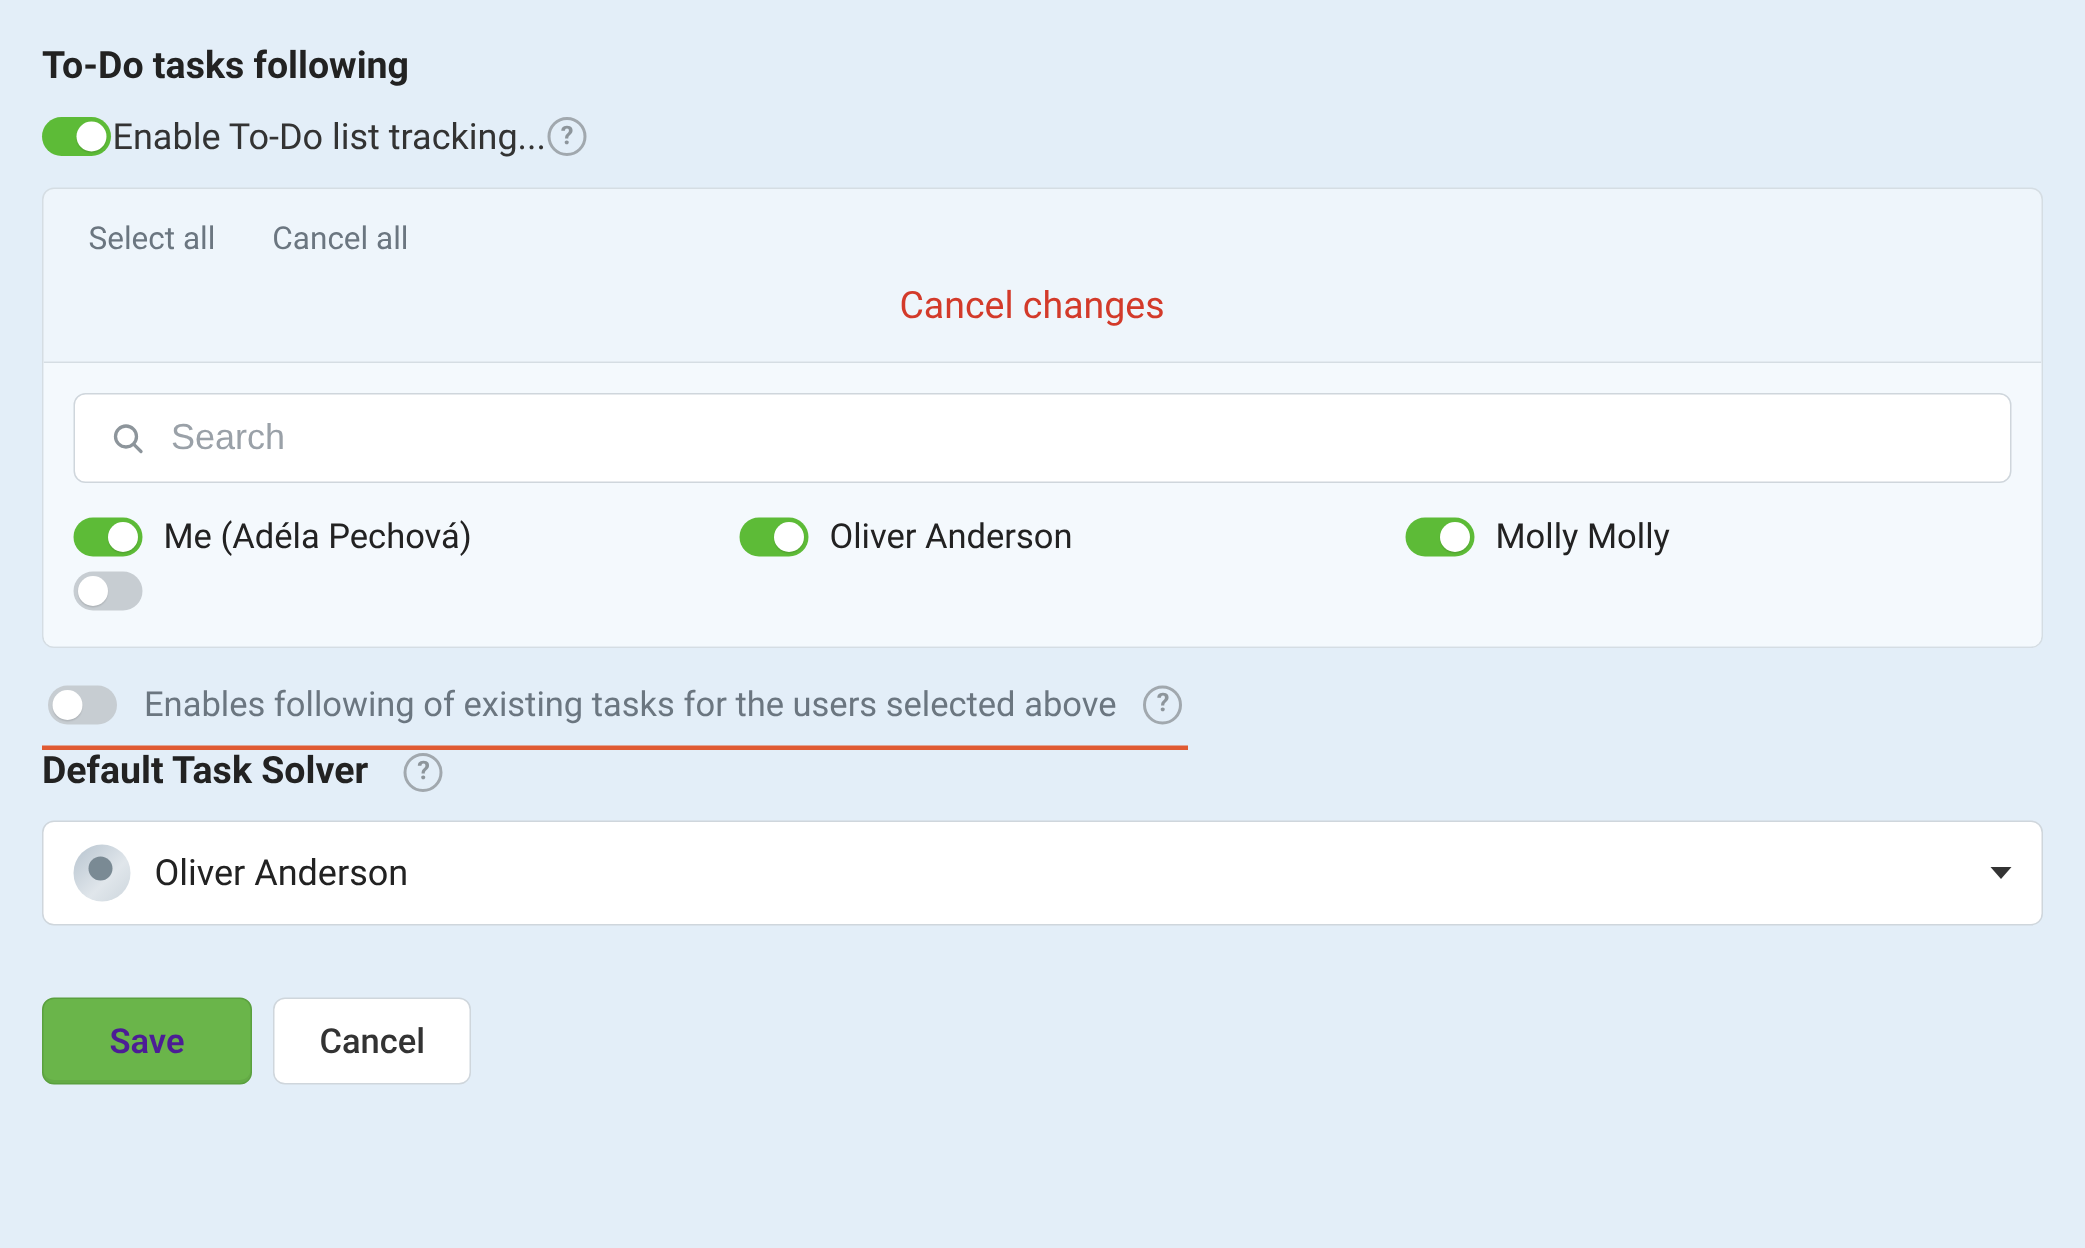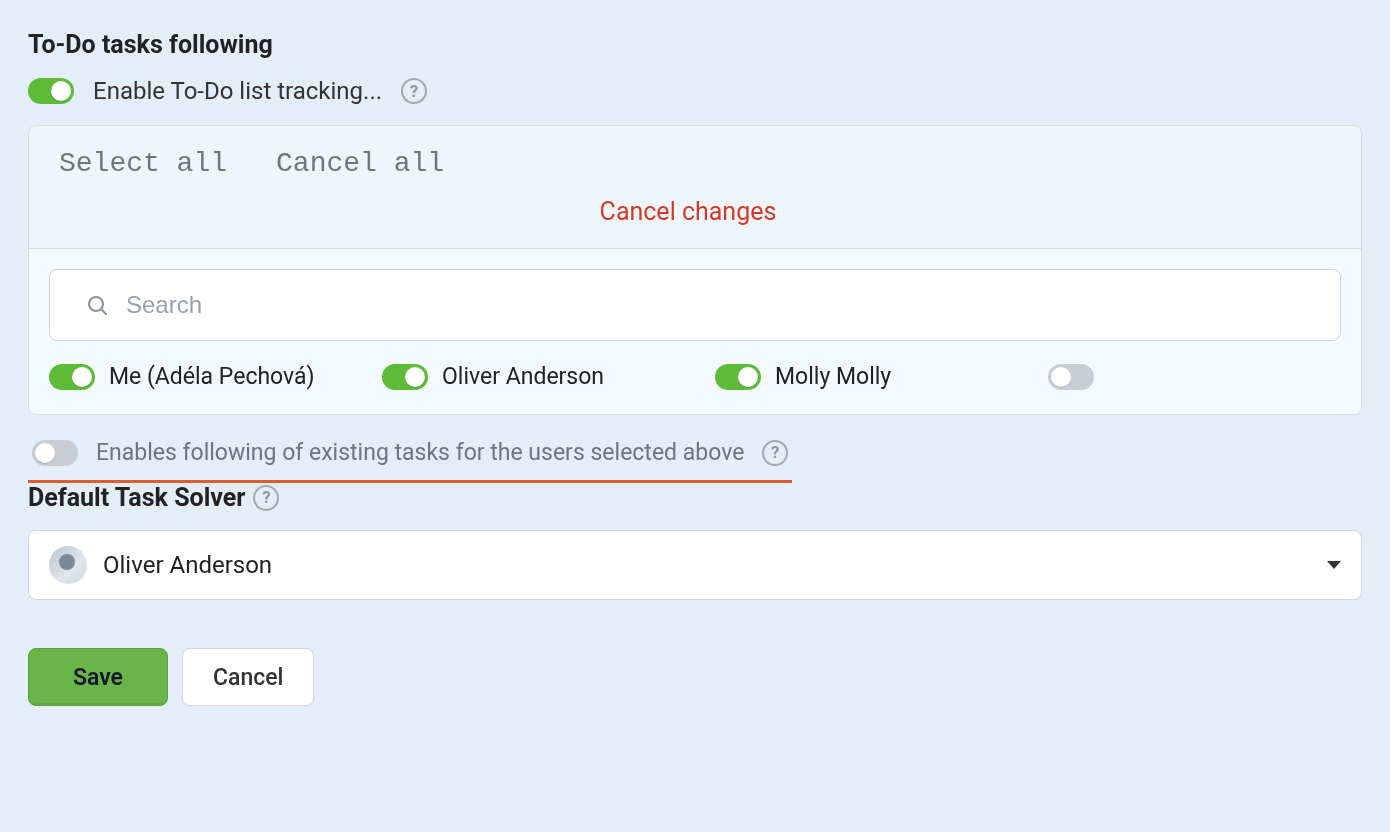--- a/index.html
+++ b/index.html
@@ -57,21 +57,21 @@
     background: var(--white);
     transition: left .1s;
     box-shadow: 0 1px 1px rgba(0,0,0,.12);
   }
   .toggle.on { background: var(--green); }
   .toggle.on .knob { left: 23px; }
 
   .row {
     display: flex;
     align-items: center;
-    gap: 19px;
+    gap: 1px;
   }
   .row.master { margin-bottom: 20px; }
   .row-label {
     font-size: 24px;
     color: #333;
   }
 
   .help-icon {
     width: 26px;
     height: 26px;
@@ -96,24 +96,23 @@
     margin-bottom: 18px;
   }
   .panel-header {
     padding: 22px 30px 22px 30px;
     display: flex;
     flex-direction: column;
     gap: 18px;
   }
   .panel-header .actions {
     display: flex;
-    gap: 49px;
-    font-size: 28px;
+    gap: 38px;
+    font-size: 21px;
     color: var(--muted);
-    font-family: Liberation Mono, monospace;
   }
   .panel-header .actions .link { cursor: pointer; }
   .panel-header .danger-row {
     display: flex;
     justify-content: center;
     padding-right: 14px;
   }
   .cancel-changes {
     color: var(--red);
     font-size: 25px;
@@ -125,42 +124,42 @@
     border-top: 1px solid var(--border);
     padding: 20px 20px 24px 20px;
   }
 
   .search-wrap {
     display: flex;
     align-items: center;
     background: var(--white);
     border: 1px solid #cfd6dc;
     border-radius: var(--radius);
-    padding: 0 34px;
-    height: 72px;
+    padding: 0 22px;
+    height: 60px;
     gap: 14px;
   }
   .search-wrap .search-icon {
     width: 26px; height: 26px; flex: 0 0 26px;
     display: inline-flex; align-items: center; justify-content: center;
   }
   .search-wrap .search-icon svg { stroke: #8d959b; }
   .search-input {
     flex: 1;
     border: none;
     outline: none;
     font-size: 24px;
     color: #333;
     background: transparent;
   }
   .search-input::placeholder { color: #9aa1a8; }
 
   .user-grid {
     display: grid;
-    grid-template-columns: 1fr 1fr 1fr 1fr;
+    grid-template-columns: 1fr 1fr 1fr;
     column-gap: 40px;
     row-gap: 10px;
     margin-top: 22px;
   }
   .user-item {
     display: flex;
     align-items: center;
     gap: 14px;
     font-size: 23px;
   }
@@ -173,21 +172,21 @@
     border-bottom: 3px solid #e05a33;
     width: max-content;
     max-width: 100%;
     color: var(--muted);
     font-size: 23px;
   }
 
   .section-title-row {
     display: flex;
     align-items: center;
-    gap: 8px;
+    gap: 24px;
     margin-bottom: 18px;
   }
 
   .select {
     background: var(--white);
     border: 1px solid #cfd6dc;
     border-radius: var(--radius);
     height: 70px;
     display: flex;
     align-items: center;
@@ -229,21 +228,21 @@
     font-size: 23px;
     font-weight: 600;
     display: inline-flex;
     align-items: center;
     justify-content: center;
     cursor: pointer;
     border: 1px solid transparent;
   }
   .btn.primary {
     background: #6ab54a;
-    color: #0f172a;
+    color: #4c1d95;
     border-color: #5aa03e;
     box-shadow: inset 0 -2px 0 rgba(0,0,0,.05);
   }
   .btn.secondary {
     background: var(--white);
     color: #333;
     border-color: #cfd6dc;
     font-weight: 500;
     padding: 14px 30px;
   }

